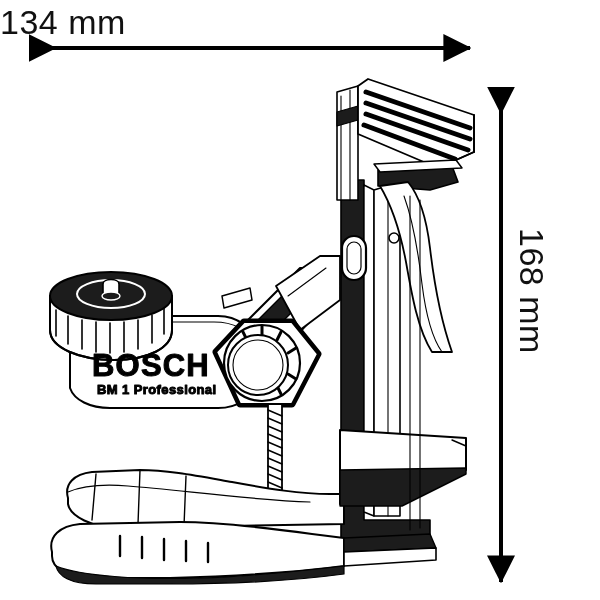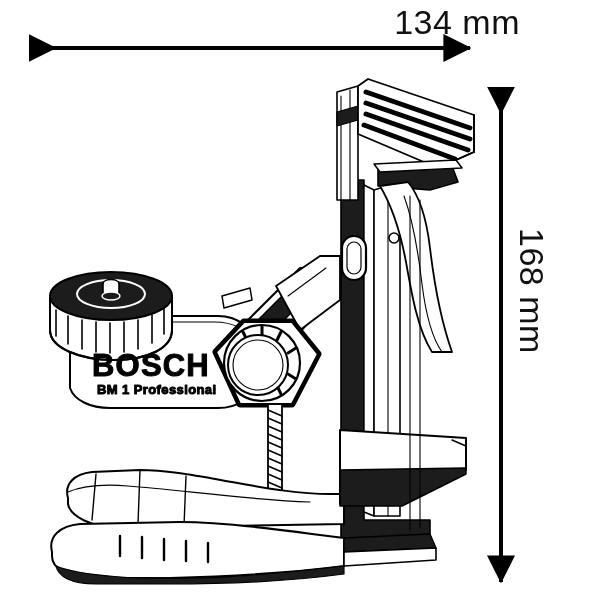--- a/index.html
+++ b/index.html
@@ -35,24 +35,23 @@
     font-weight: 400;
     color: #111111;
     white-space: nowrap;
     letter-spacing: 0.5px;
     user-select: none;
   }
   #width-label {
     left: 0;
     top: 2px;
     width: 500px;
-    text-align: right;
+    text-align: left;
     font-size: 34px;
     line-height: 40px;
-    margin-left: 20px;
   }
   #height-label {
     left: 0;
     top: 0;
     width: 600px;
     text-align: left;
     font-size: 34px;
     line-height: 40px;
     transform-origin: 0 0;
     transform: translate(552px, 228px) rotate(90deg);

